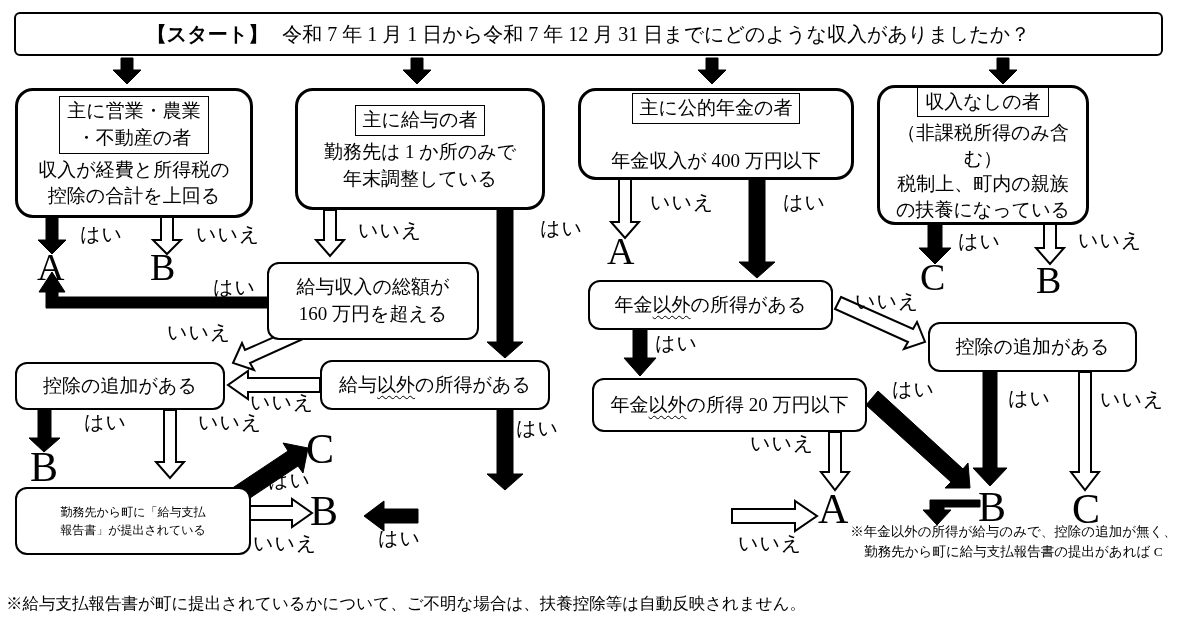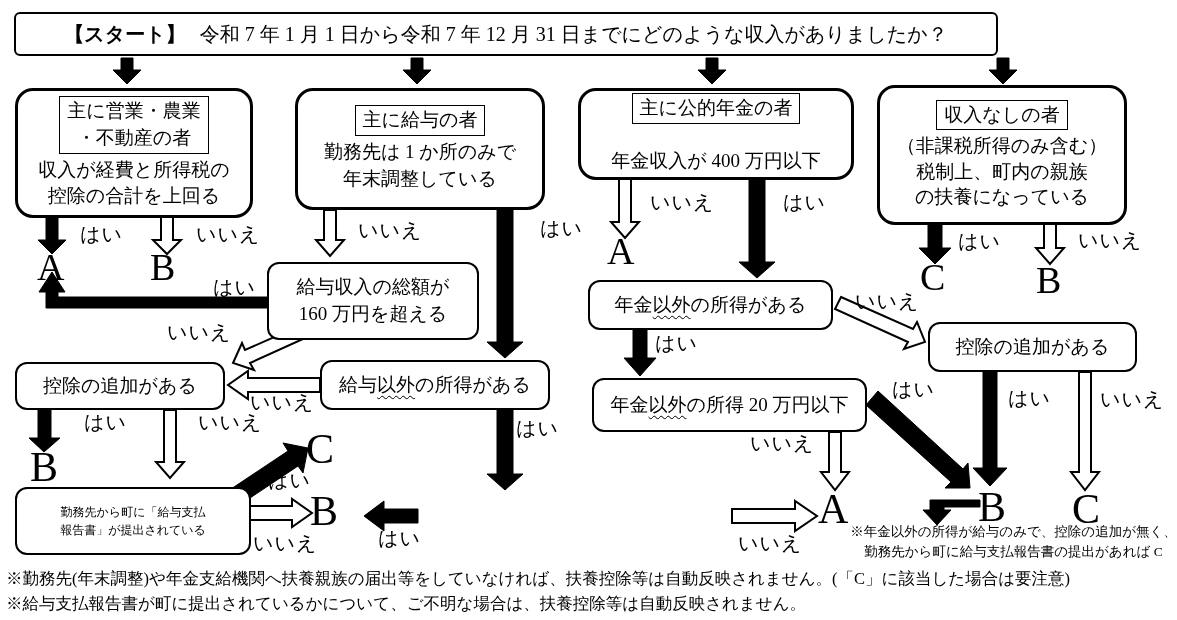--- a/index.html
+++ b/index.html
@@ -10,21 +10,21 @@
   #arrows{position:absolute;left:0;top:0;width:1177px;height:620px;pointer-events:none;}
   .box{
     position:absolute;box-sizing:border-box;background:#fff;border:2.5px solid #000;
     border-radius:12px;display:flex;flex-direction:column;align-items:center;justify-content:center;
     text-align:center;font-size:19px;line-height:1.42;z-index:2;
   }
   .box.big{border-width:3px;border-radius:18px;}
   .inner-title{border:1.5px solid #000;padding:1px 7px;margin-bottom:3px;display:inline-block;}
   .pre{white-space:pre-line;}
   .startbox{
-    position:absolute;left:14px;top:12px;width:984px;height:44px;box-sizing:border-box;
+    position:absolute;left:14px;top:12px;width:1149px;height:44px;box-sizing:border-box;
     border:2.5px solid #000;border-radius:6px;background:#fff;display:flex;align-items:center;
     justify-content:center;font-size:20px;z-index:2;
   }
   .start-tag{font-weight:bold;margin-right:14px;font-family:"Liberation Sans","DejaVu Sans",sans-serif;}
   .lbl{position:absolute;font-size:20px;line-height:1;z-index:3;letter-spacing:1px;}
   .letter{position:absolute;font-size:38px;line-height:1;z-index:3;font-family:"Liberation Serif","DejaVu Serif",serif;}
   .letter.bigL{font-size:42px;}
   .wavy{text-decoration:underline;text-decoration-style:wavy;text-decoration-thickness:1px;text-underline-offset:4px;}
   .note-right{position:absolute;left:850px;top:522px;width:327px;font-size:13.5px;line-height:1.45;text-align:center;z-index:3;}
   .note-bottom{position:absolute;left:6px;font-size:16.5px;line-height:1.35;z-index:3;}
@@ -97,21 +97,21 @@
     <div class="inner-title">主に給与の者</div>
     <div class="pre">勤務先は 1 か所のみで
 年末調整している</div>
   </div>
 
   <div class="box big" style="left:578px;top:88px;width:276px;height:92px;gap:21px;">
     <div class="inner-title">主に公的年金の者</div>
     <div class="pre">年金収入が 400 万円以下</div>
   </div>
 
-  <div class="box big" style="left:877px;top:85px;width:250px;height:140px;line-height:1.35;">
+  <div class="box big" style="left:877px;top:85px;width:212px;height:140px;line-height:1.35;">
     <div class="inner-title">収入なしの者</div>
     <div class="pre">（非課税所得のみ含む）
 税制上、町内の親族
 の扶養になっている</div>
   </div>
 
   <div class="box pre" style="left:267px;top:262px;width:212px;height:78px;">
     <div class="pre">給与収入の総額が
 160 万円を超える</div>
   </div>
@@ -174,16 +174,15 @@
   <div class="letter" style="left:1036px;top:261px;">B</div>
   <div class="letter bigL" style="left:30px;top:446px;">B</div>
   <div class="letter bigL" style="left:306px;top:428px;">C</div>
   <div class="letter bigL" style="left:310px;top:490px;">B</div>
   <div class="letter bigL" style="left:818px;top:488px;">A</div>
   <div class="letter bigL" style="left:978px;top:486px;">B</div>
   <div class="letter bigL" style="left:1072px;top:488px;">C</div>
 
   <div class="note-right pre">※年金以外の所得が給与のみで、控除の追加が無く、
 勤務先から町に給与支払報告書の提出があれば C</div>
-  <div class="note-bottom" style="top:568px;">※勤務先(年末調整)や年金支給機関へ扶養親族の届出等をしていなければ、扶養控除等は自動反映されません。(「C」に該当した場合は要注意)</div>
   <div class="note-bottom" style="top:593px;">※給与支払報告書が町に提出されているかについて、ご不明な場合は、扶養控除等は自動反映されません。</div>
 
 </div>
 
 </body></html>

